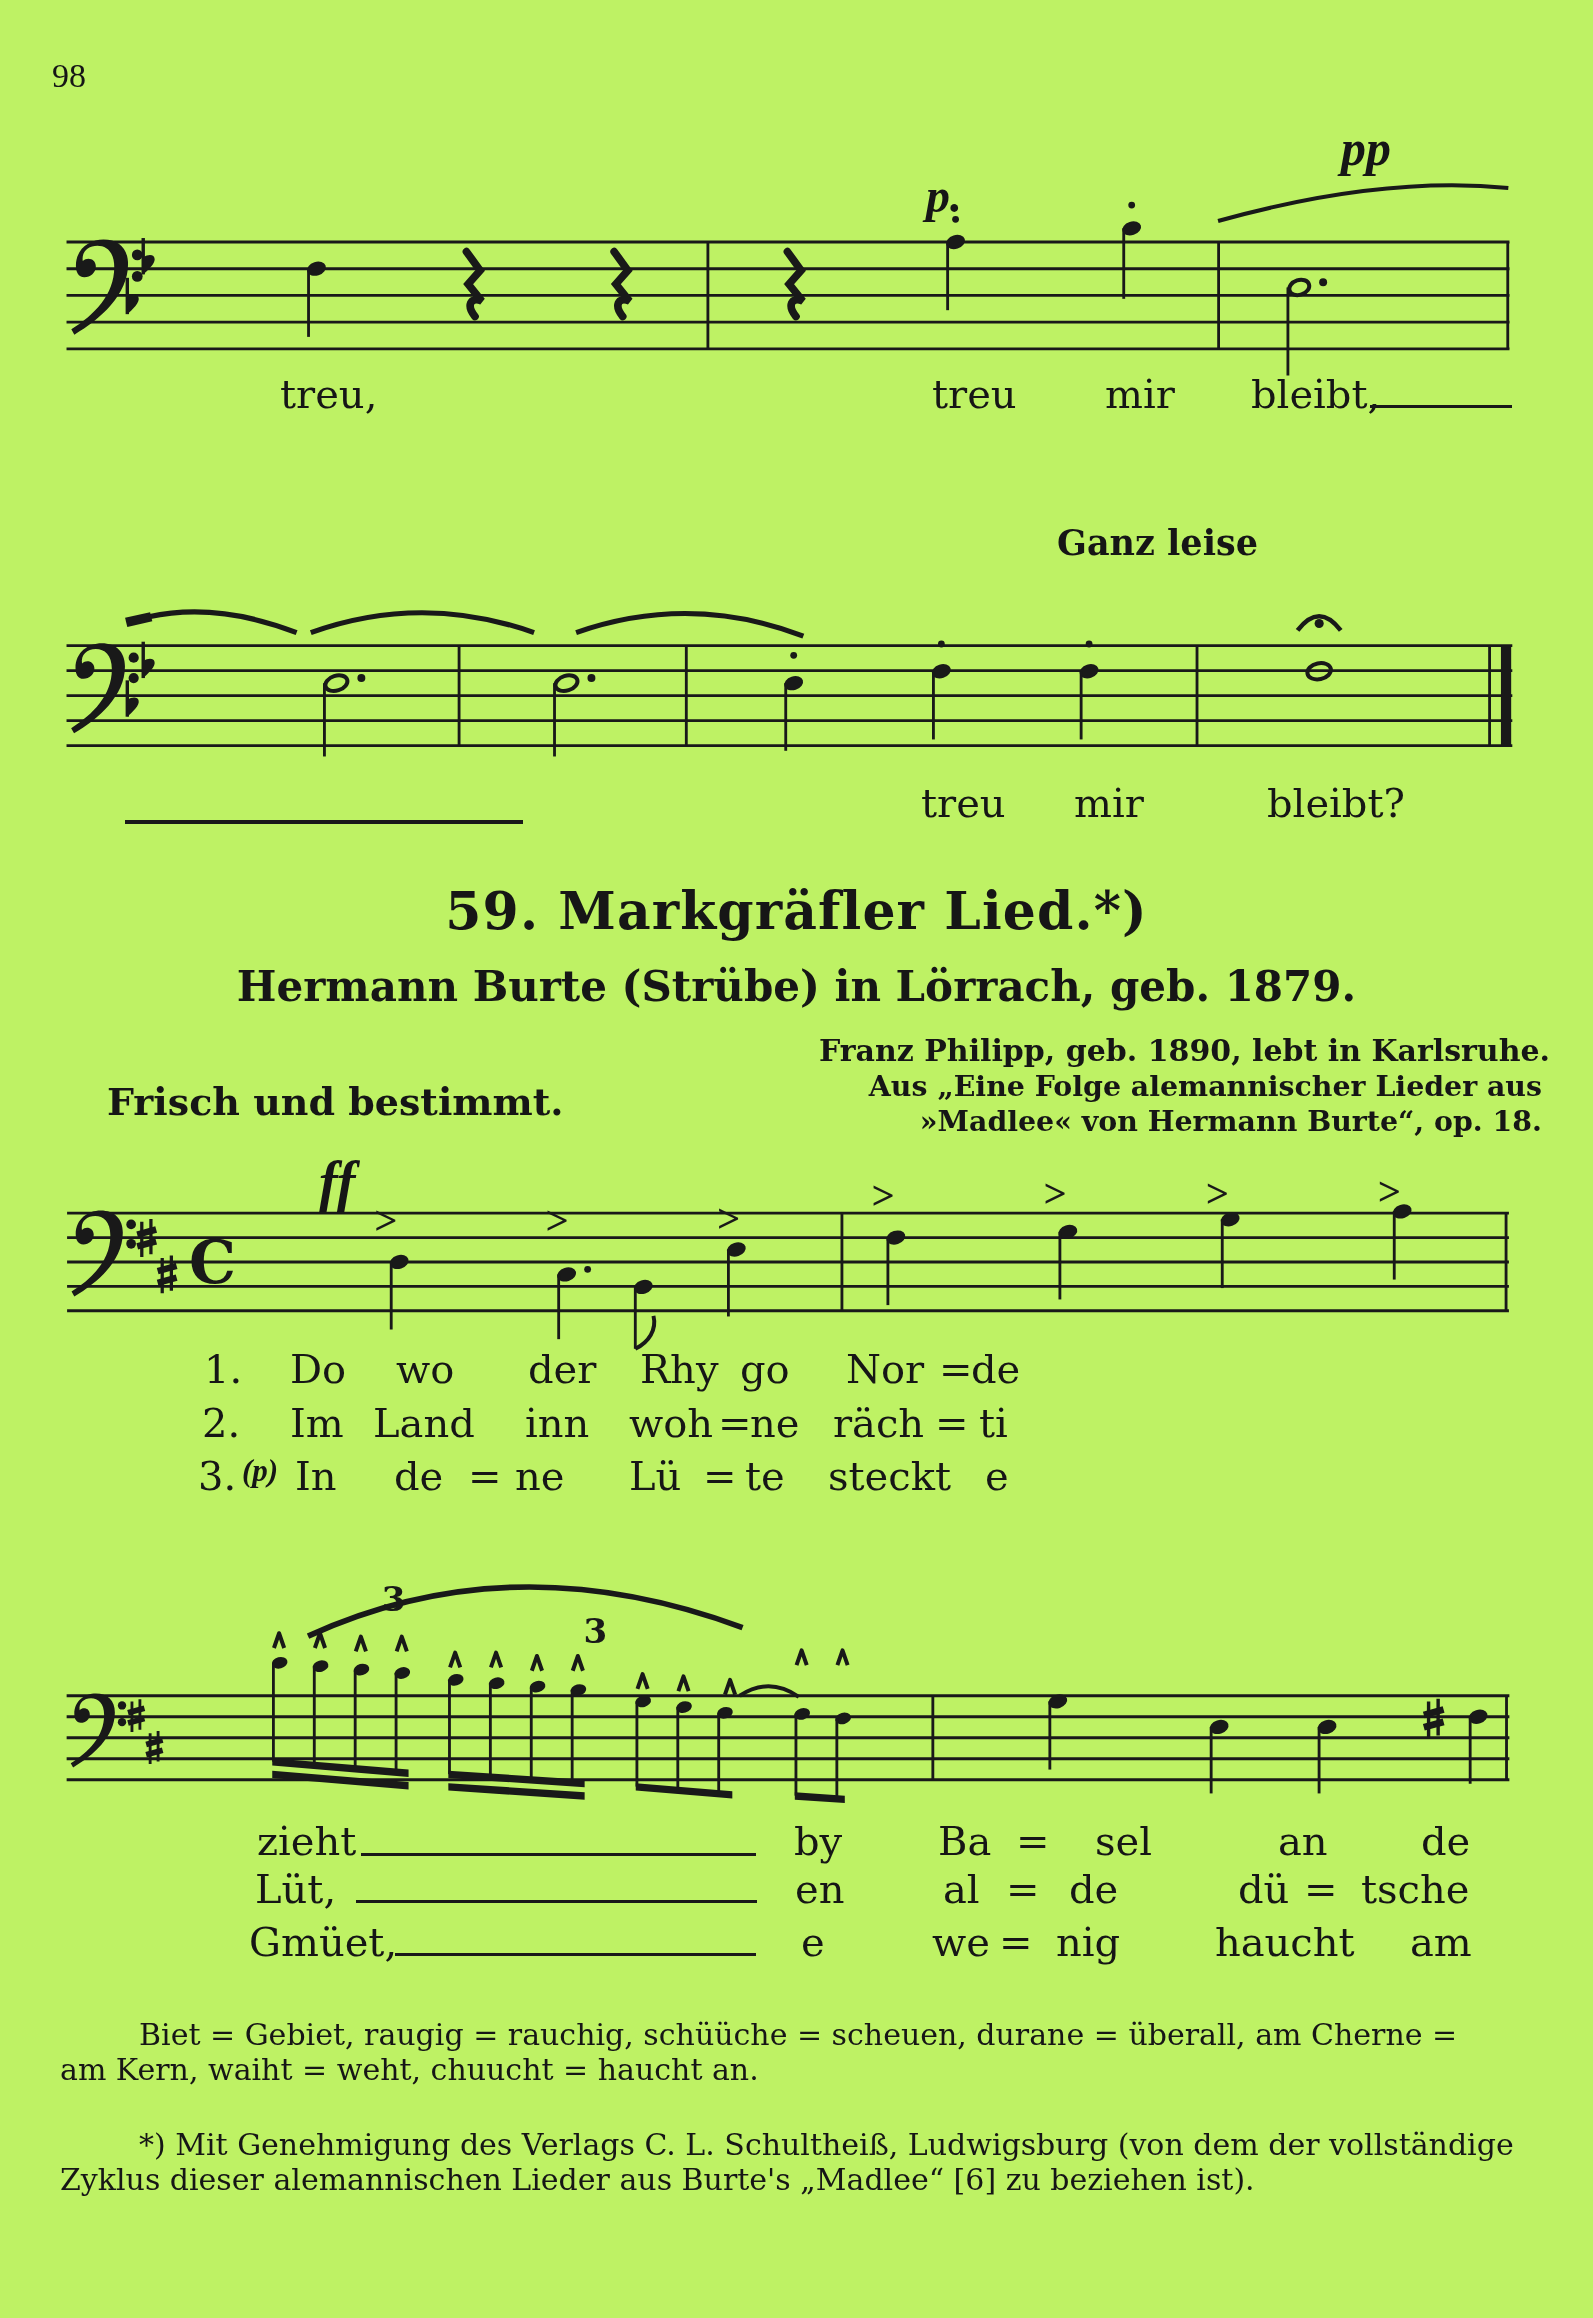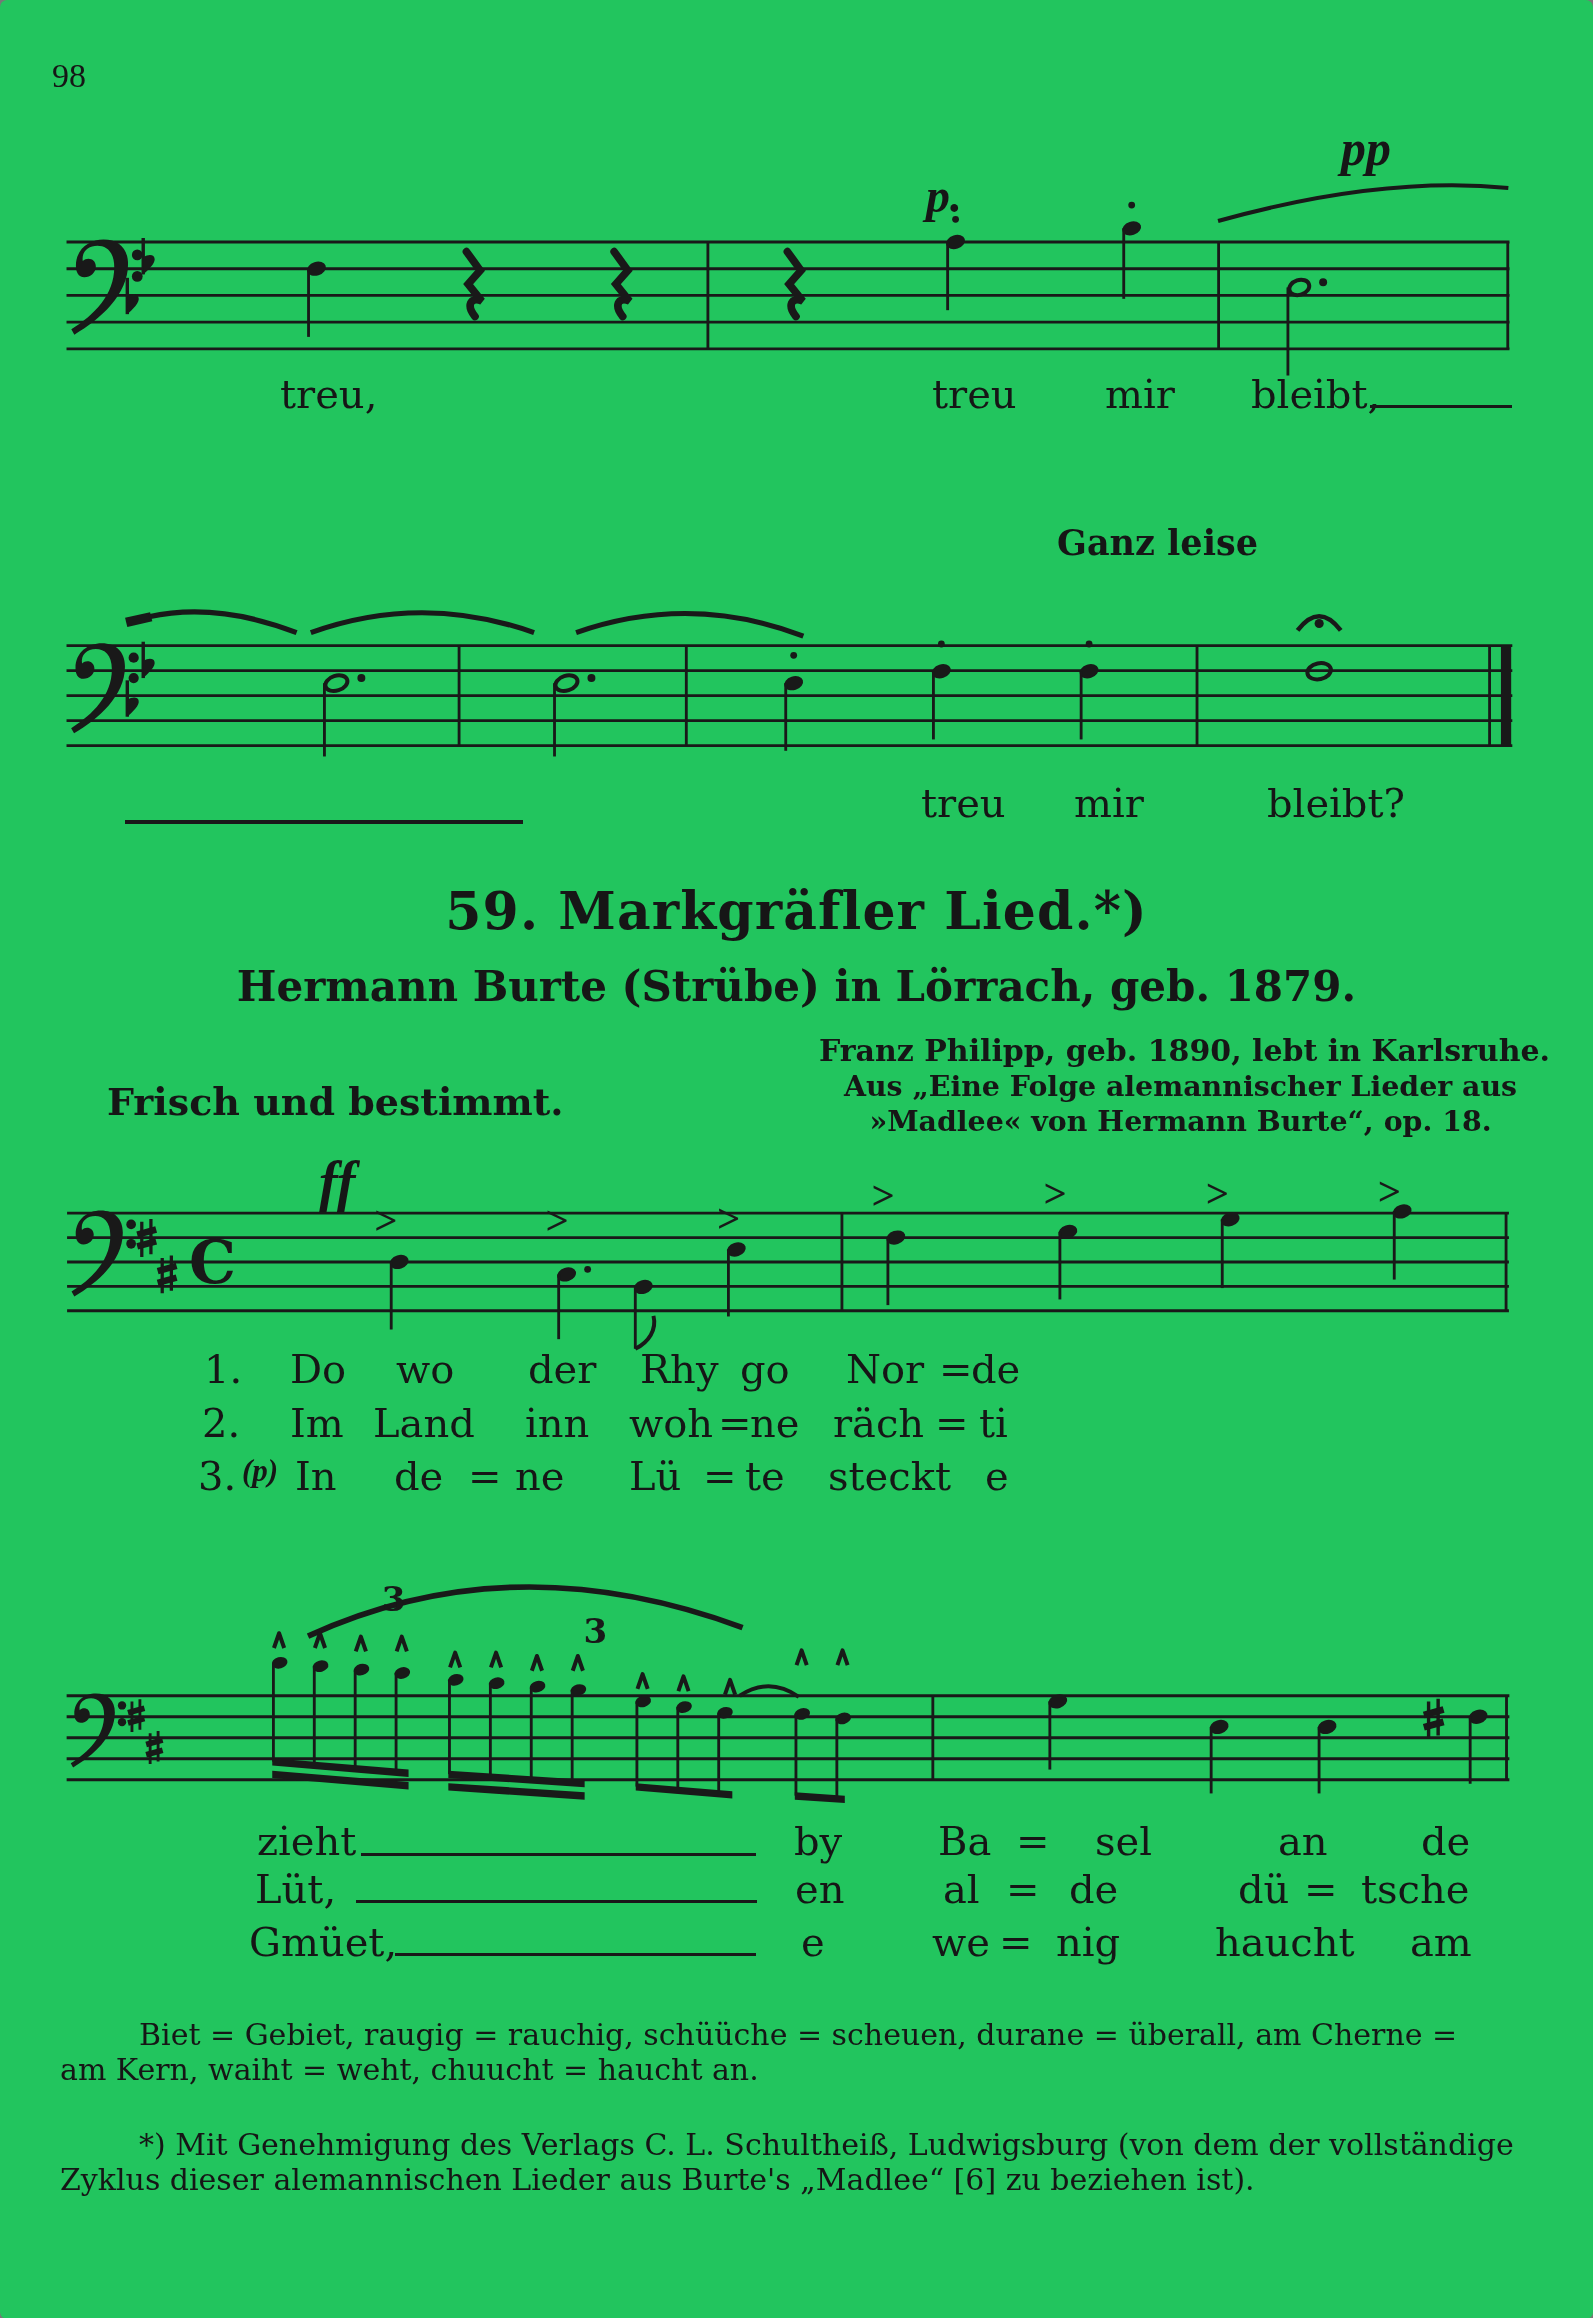--- a/index.html
+++ b/index.html
@@ -1,17 +1,17 @@
 <!DOCTYPE html>
 <html style="font-size:9px"><head>
 <meta charset="utf-8">
 <style>
   html,body{margin:0;padding:0;background:#777;}
-  .page{position:relative;width:1593px;height:2319px;background:#22c55e;color:#161616;
-        font-family:"DejaVu Serif",serif;overflow:hidden;border-radius:7px;}
+  .page{position:relative;width:1593px;height:2319px;background:#bef264;color:#161616;
+        font-family:"DejaVu Serif",serif;overflow:hidden;}
   .abs{position:absolute;white-space:nowrap;}
   .frk{font-family:"DejaVu Serif",serif;font-weight:bold;}
   .lyr{font-size:40px;font-weight:normal;}
   .ital{font-style:italic;font-family:"Liberation Serif",serif;font-weight:bold;}
   .dyn{font-family:"Liberation Serif",serif;font-style:italic;font-weight:bold;}
   .rule{position:absolute;background:#191919;}
   .center{left:0;width:1593px;text-align:center;}
   svg.sys{position:absolute;overflow:visible;}
   .sl{stroke:#191919;stroke-width:5;}
   .st{stroke:#191919;fill:none;}
@@ -158,21 +158,21 @@
   </svg>
 
   <div class="rule" style="left:125px;top:820px;width:398px;height:4px"></div>
   <span class="abs lyr frk" style="left:921px;top:780px">treu</span>
   <span class="abs lyr frk" style="left:1074px;top:780px">mir</span>
   <span class="abs lyr frk" style="left:1267px;top:780px">bleibt?</span>
 
   <div class="abs center frk" style="top:880px;font-size:52px;letter-spacing:1.1px">59. Markgräfler Lied.*)</div>
   <div class="abs center frk" style="top:962px;font-size:42px">Hermann Burte (Strübe) in Lörrach, geb. 1879.</div>
 
-  <div class="abs" style="left:819px;top:1033px;width:723px;text-align:center">
+  <div class="abs" style="left:819px;top:1033px;width:723px;text-align:right">
     <div class="frk" style="font-size:30px;line-height:36px">Franz Philipp, geb. 1890, lebt in Karlsruhe.</div>
     <div class="frk" style="font-size:28.4px;line-height:35px">Aus „Eine Folge alemannischer Lieder aus</div>
     <div class="frk" style="font-size:28.4px;line-height:35px">»Madlee« von Hermann Burte“, op. 18.</div>
   </div>
 
   <span class="abs frk" style="left:107px;top:1079px;font-size:38px">Frisch und bestimmt.</span>
   <span class="abs dyn" style="left:319px;top:1150px;font-size:56px">ff</span>
 
   <svg class="sys" style="left:57px;top:1149px" width="1462" height="193" viewBox="0 0 2570 340">
     <g>

